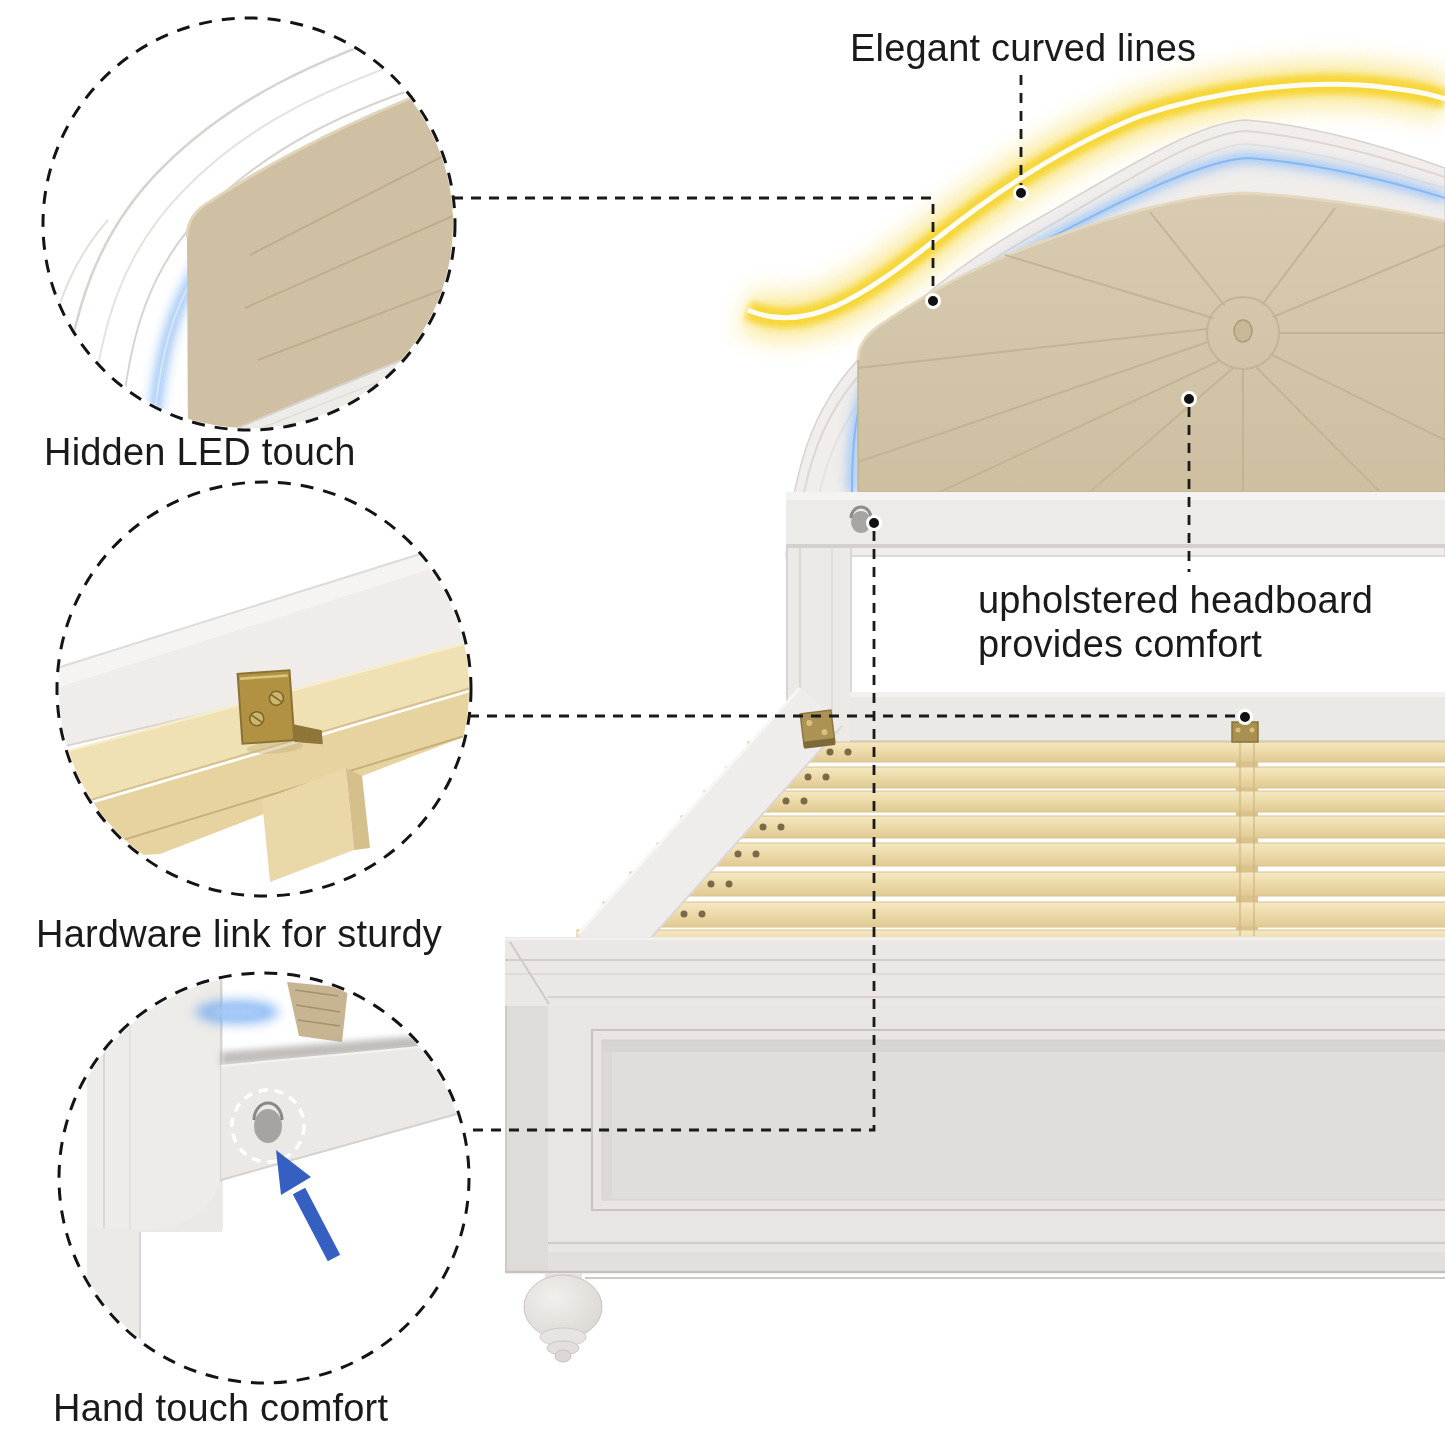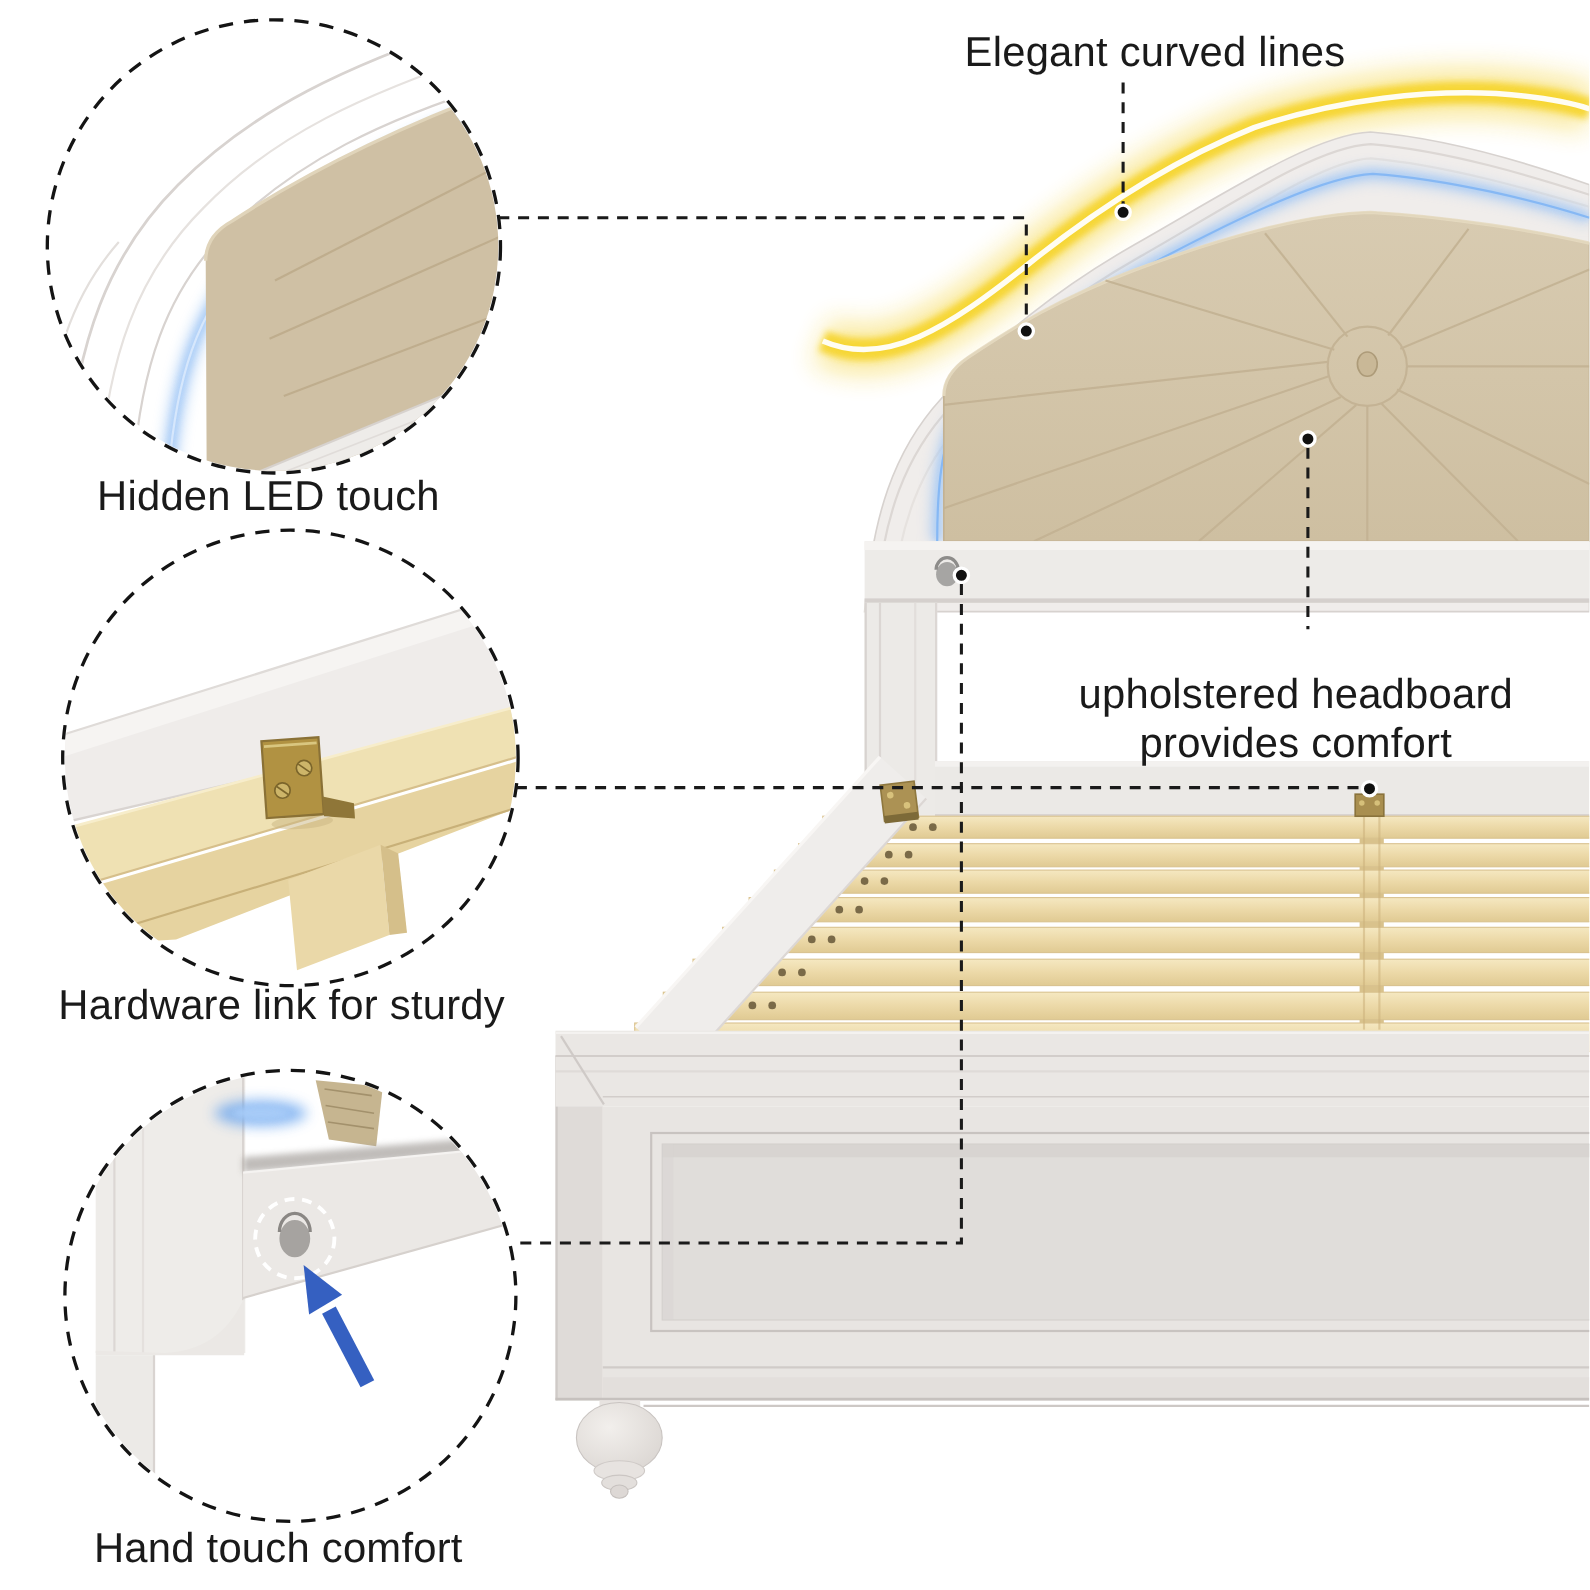--- a/index.html
+++ b/index.html
@@ -1,19 +1,19 @@
 <!DOCTYPE html>
 <html><head>
 <meta charset="utf-8">
 <style>
   html,body{margin:0;padding:0;background:#ffffff;}
   .canvas{position:relative;width:1445px;height:1445px;background:#ffffff;overflow:hidden;
           font-family:"Liberation Sans",sans-serif;}
   .stage{position:absolute;left:0;top:0;}
-  .label{position:absolute;color:#1a1a1a;font-size:38px;line-height:44px;text-align:center;
+  .label{position:absolute;color:#1a1a1a;font-size:38px;line-height:44px;text-align:left;
          letter-spacing:0.2px;}
 </style>
 </head>
 <body>
 
 <div class="canvas">
 
 <svg class="stage" width="1445" height="1445" viewBox="0 0 1445 1445">
   <defs>
     <filter id="b3" x="-50%" y="-50%" width="200%" height="200%">
@@ -287,24 +287,24 @@
     <circle cx="1245" cy="717" r="6.5"></circle>
     <circle cx="874" cy="523" r="6.5"></circle>
     <circle cx="1189" cy="399" r="6.5"></circle>
   </g>
 </svg>
 
 <div class="label" style="left:850px;top:26px;width:400px;">Elegant curved lines</div>
 
 <div class="label" style="left:44px;top:430px;width:400px;">Hidden LED touch</div>
 
-<div class="label" style="left:36px;top:892px;width:440px;">
+<div class="label" style="left:36px;top:912px;width:440px;">
   <div>Hardware link for sturdy</div>
 </div>
 
 <div class="label" style="left:53px;top:1386px;width:400px;">Hand touch comfort</div>
 
-<div class="label" style="left:978px;top:578px;width:400px;margin-top:32px;">
+<div class="label" style="left:978px;top:578px;width:400px;">
   <div>upholstered headboard</div>
   <div>provides comfort</div>
 </div>
 
 </div>
 
 </body></html>

